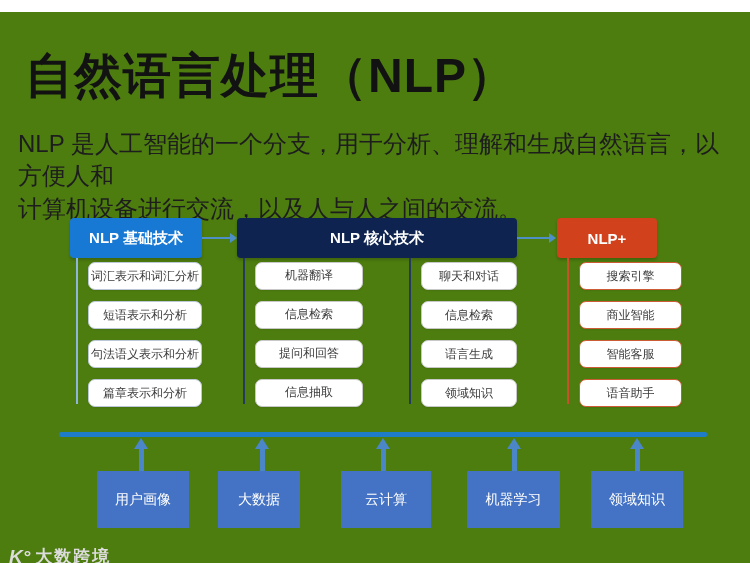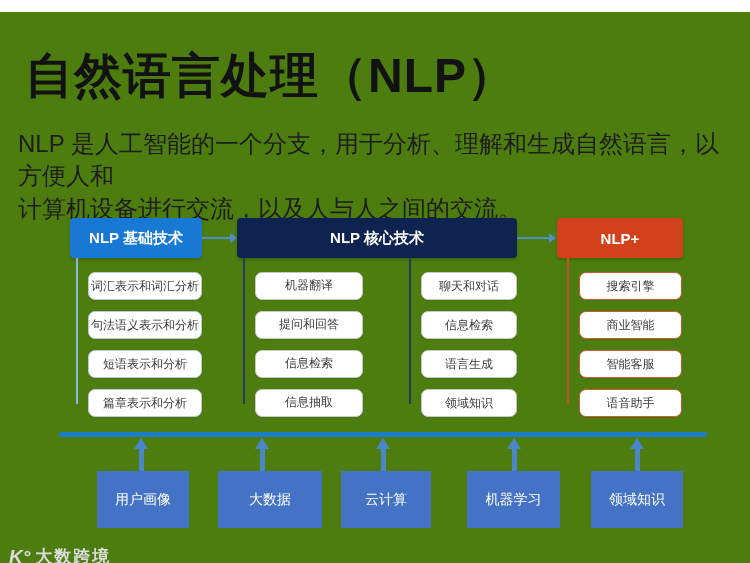--- a/index.html
+++ b/index.html
@@ -23,41 +23,41 @@
 
   
   .hdr {
     position:absolute; top:206px; height:40px; border-radius:4px;
     color:#ffffff; font-size:15px; font-weight:bold;
     display:flex; align-items:center; justify-content:center;
     box-shadow:0 2px 3px rgba(0,0,0,0.18);
   }
   .hdr-basic { left:70px;  width:132px; background:#1779d4; }
   .hdr-core  { left:237px; width:280px; background:#0e2350; }
-  .hdr-plus  { left:557px; width:126px; background:#d1411c; }
+  .hdr-plus  { left:557px; width:100px; background:#d1411c; }
 
   
   .harrow { position:absolute; top:225px; height:2px; background:#4e8fc8; }
   .harrow::after {
     content:''; position:absolute; right:-7px; top:-4px;
     border-left:7px solid #4e8fc8;
     border-top:5px solid transparent; border-bottom:5px solid transparent;
   }
   .harrow-1 { left:202px; width:28px; }
   .harrow-2 { left:517px; width:32px; }
 
   
   .vline { position:absolute; top:246px; width:2px; height:146px; }
   .vline-basic      { left:76px;  background:#8fb6da; }
   .vline-core-left  { left:243px; background:#26395e; }
   .vline-core-right { left:409px; background:#26395e; }
   .vline-plus       { left:567px; background:#c8502a; }
 
   
-  .col { position:absolute; top:260px; display:flex; flex-direction:column; gap:11px; }
+  .col { position:absolute; top:250px; display:flex; flex-direction:column; gap:11px; }
   .col-basic      { left:88px;  width:114px; --cc:#8fb6da; --bc:#bcc8d8; }
   .col-core-left  { left:255px; width:108px;font-family:Liberation Mono, monospace; --cc:#26395e; --bc:#c8c8c8; }
   .col-core-right { left:421px; width:96px;justify-content:center;  --cc:#26395e; --bc:#c8c8c8; }
   .col-plus       { left:579px; width:103px; --cc:#c8502a; --bc:#cc5c36; }
   .item {
     position:relative; height:28px; line-height:26px;
     background:#ffffff; border:1px solid var(--bc); border-radius:7px;
     font-size:12px; color:#3c3c3c; text-align:center;
     box-shadow:0 1px 2px rgba(0,0,0,0.07);
     white-space:nowrap; overflow:hidden;
@@ -80,21 +80,21 @@
   }
   .ua-1 { left:139px; } .ua-2 { left:260px; } .ua-3 { left:381px; }
   .ua-4 { left:512px; } .ua-5 { left:635px; }
 
   .bbox {
     position:absolute; top:459px; height:57px; background:#4472c4;
     color:#ffffff; font-size:14px;
     display:flex; align-items:center; justify-content:center;
   }
   .bb-1 { left:97px;  width:92px; }
-  .bb-2 { left:218px; width:104px; }
+  .bb-2 { left:218px; width:82px; }
   .bb-3 { left:341px; width:90px; }
   .bb-4 { left:467px; width:93px; }
   .bb-5 { left:591px; width:92px; }
 
   
   .watermark {
     position:absolute; left:9px; top:533px;
     display:flex; align-items:center; gap:5px;
     color:#dcdcdc; font-size:17px; font-weight:bold; letter-spacing:2px;
     user-select:none;
@@ -118,29 +118,29 @@
   <div class="harrow harrow-2"></div>
   <div class="hdr hdr-plus">NLP+</div>
 
   <div class="vline vline-basic"></div>
   <div class="vline vline-core-left"></div>
   <div class="vline vline-core-right"></div>
   <div class="vline vline-plus"></div>
 
   <div class="col col-basic">
     <div class="item">词汇表示和词汇分析</div>
+    <div class="item">短语表示和分析</div>
     <div class="item">句法语义表示和分析</div>
-    <div class="item">短语表示和分析</div>
     <div class="item">篇章表示和分析</div>
   </div>
 
   <div class="col col-core-left">
     <div class="item">机器翻译</div>
+    <div class="item">信息检索</div>
     <div class="item">提问和回答</div>
-    <div class="item">信息检索</div>
     <div class="item">信息抽取</div>
   </div>
 
   <div class="col col-core-right">
     <div class="item">聊天和对话</div>
     <div class="item">信息检索</div>
     <div class="item">语言生成</div>
     <div class="item">领域知识</div>
   </div>
 

